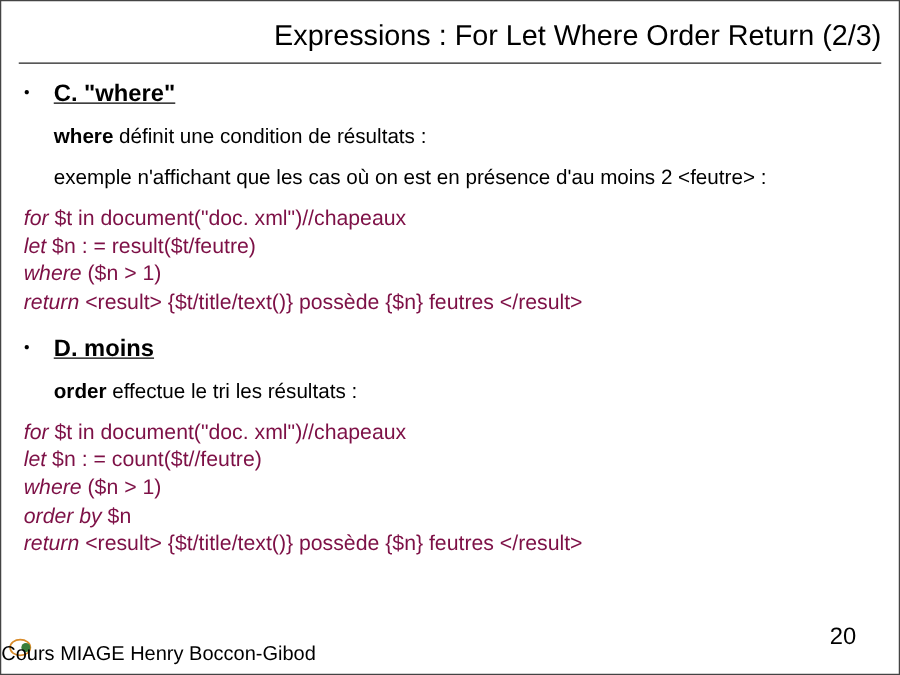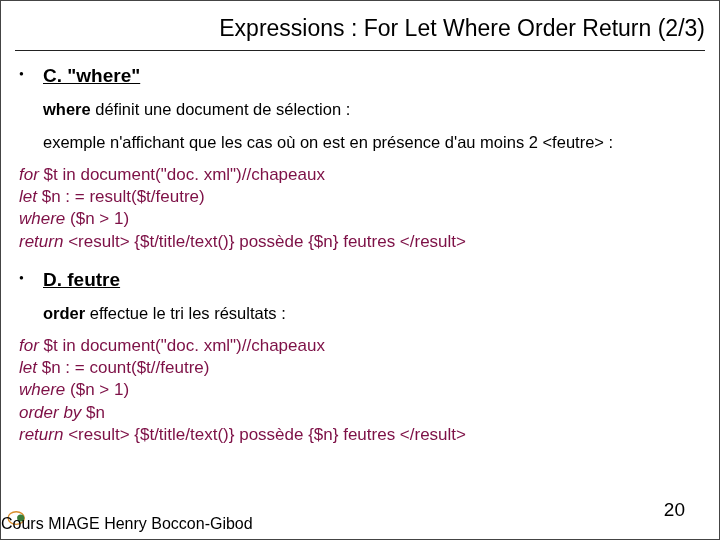--- a/index.html
+++ b/index.html
@@ -99,33 +99,33 @@
 
 <div class="slide-inner">
 
   <div class="title">Expressions : For Let Where Order Return (2/3)</div>
   <hr class="sep">
 
   <ul class="main">
     <li class="bullet">C. "where"</li>
   </ul>
   <div class="sub">
-    <b>where</b><span> définit une document de sélection :</span>
+    <b>where</b><span> définit une condition de résultats :</span>
   </div>
   <div class="sub">exemple n'affichant que les cas où on est en présence d'au moins 2 &lt;feutre&gt; :</div>
 
   <div class="code">
     <span class="kw">for</span><span> $t in document("doc. xml")//chapeaux</span><br>
     <span class="kw">let</span><span> $n : = result($t/feutre)</span><br>
     <span class="kw">where</span><span> ($n &gt; 1)</span><br>
     <span class="kw">return</span><span> &lt;result&gt; {$t/title/text()} possède {$n} feutres &lt;/result&gt;</span>
   </div>
 
   <ul class="main">
-    <li class="bullet">D. feutre</li>
+    <li class="bullet">D. moins</li>
   </ul>
   <div class="sub">
     <b>order</b><span> effectue le tri les résultats :</span>
   </div>
 
   <div class="code">
     <span class="kw">for</span><span> $t in document("doc. xml")//chapeaux</span><br>
     <span class="kw">let</span><span> $n : = count($t//feutre)</span><br>
     <span class="kw">where</span><span> ($n &gt; 1)</span><br>
     <span class="kw">order by</span><span> $n</span><br>

